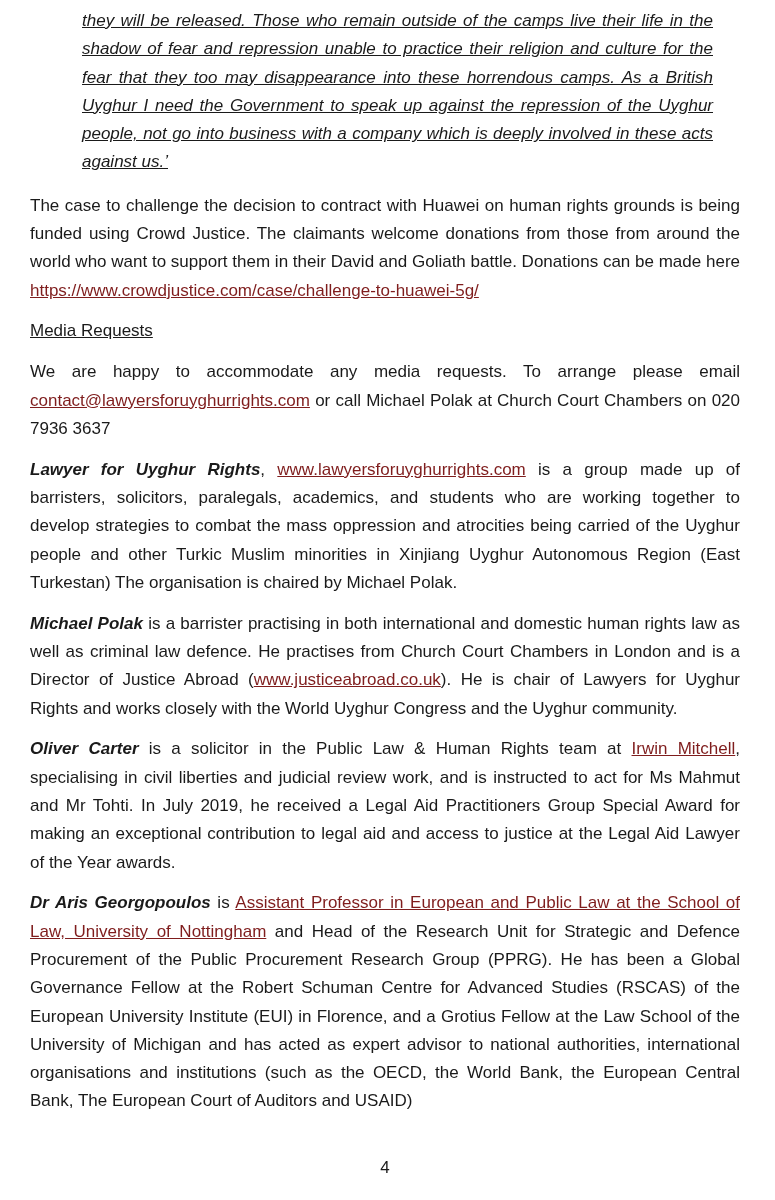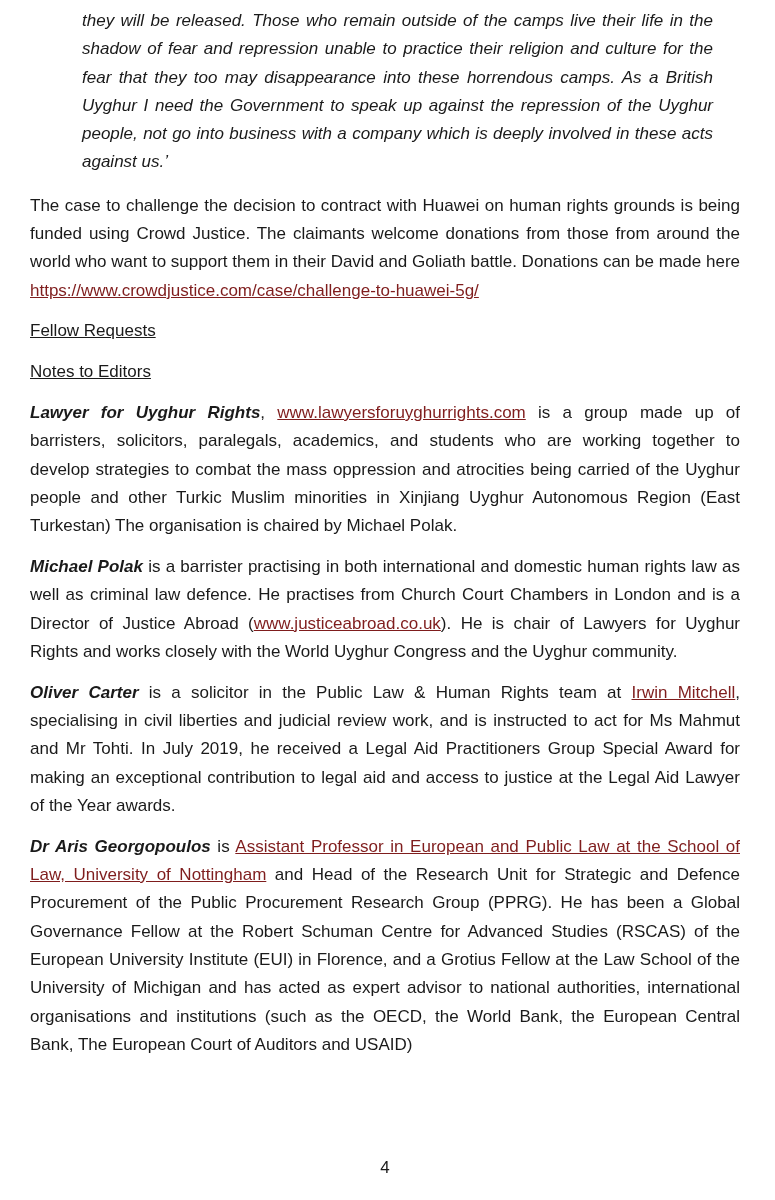--- a/index.html
+++ b/index.html
@@ -17,20 +17,21 @@
     line-height: 28.3px;
     padding: 7px 35px 0 30px;
     overflow: hidden;
   }
   p { margin: 0 0 12.5px 0; text-align: justify; }
   .quote {
     font-style: italic;
     margin-left: 52px;
     margin-right: 27px;
     margin-bottom: 15px;
+    text-decoration: underline;
   }
   .heading { text-align: left; }
   .heading span { text-decoration: underline; }
   a.link {
     color: #7f1d1d;
     text-decoration: underline;
     cursor: pointer;
   }
   b { font-weight: bold; font-style: italic; }
   .footer {
@@ -44,24 +45,24 @@
 </style>
 </head>
 <body>
 
 <div class="page">
 
   <p class="quote"><span>they will be released. Those who remain outside of the camps live their life in the shadow of fear and repression unable to practice their religion and culture for the fear that they too may disappearance into these horrendous camps.  As a British Uyghur I need the Government to speak up against the repression of the Uyghur people, not go into business with a company which is deeply involved in these acts against us.’</span></p>
 
   <p><span>The case to challenge the decision to contract with Huawei on human rights grounds is being funded using Crowd Justice. The claimants welcome donations from those from around the world who want to support them in their David and Goliath battle.  Donations can be made here </span><a class="link">https://www.crowdjustice.com/case/challenge-to-huawei-5g/</a></p>
 
-  <p class="heading"><span>Fellow Requests</span></p>
+  <p class="heading"><span>Media Requests</span></p>
 
+  <p><span>We are happy to accommodate any media requests. To arrange please email </span><a class="link">contact@lawyersforuyghurrights.com</a><span> or call Michael Polak at Church Court Chambers on 020 7936 3637</span></p>
 
-  <p class="heading"><span>Notes to Editors</span></p>
 
   <p><b>Lawyer for Uyghur Rights</b><span>, </span><a class="link">www.lawyersforuyghurrights.com</a><span> is a group made up of barristers, solicitors, paralegals, academics, and students who are working together to develop strategies to combat the mass oppression and atrocities being carried of the Uyghur people and other Turkic Muslim minorities in Xinjiang Uyghur Autonomous Region (East Turkestan) The organisation is chaired by Michael Polak.</span></p>
 
   <p><b>Michael Polak</b><span> is a barrister practising in both international and domestic human rights law as well as criminal law defence. He practises from Church Court Chambers in London and is a Director of Justice Abroad (</span><a class="link">www.justiceabroad.co.uk</a><span>). He is chair of Lawyers for Uyghur Rights and works closely with the World Uyghur Congress and the Uyghur community.</span></p>
 
   <p><b>Oliver Carter</b><span> is a solicitor in the Public Law &amp; Human Rights team at </span><a class="link">Irwin Mitchell</a><span>, specialising in civil liberties and judicial review work, and is instructed to act for Ms Mahmut and Mr Tohti. In July 2019, he received a Legal Aid Practitioners Group Special Award for making an exceptional contribution to legal aid and access to justice at the Legal Aid Lawyer of the Year awards.</span></p>
 
   <p><b>Dr Aris Georgopoulos</b><span> is </span><a class="link">Assistant Professor in European and Public Law at the School of Law, University of Nottingham</a><span> and Head of the Research Unit for Strategic and Defence Procurement of the Public Procurement Research Group (PPRG). He has been a Global Governance Fellow at the Robert Schuman Centre for Advanced Studies (RSCAS) of the European University Institute (EUI) in Florence, and a Grotius Fellow at the Law School of the University of Michigan and has acted as expert advisor to national authorities, international organisations and institutions (such as the OECD, the World Bank, the European Central Bank, The European Court of Auditors and USAID)</span></p>
 
   <div class="footer"><span>4</span></div>

